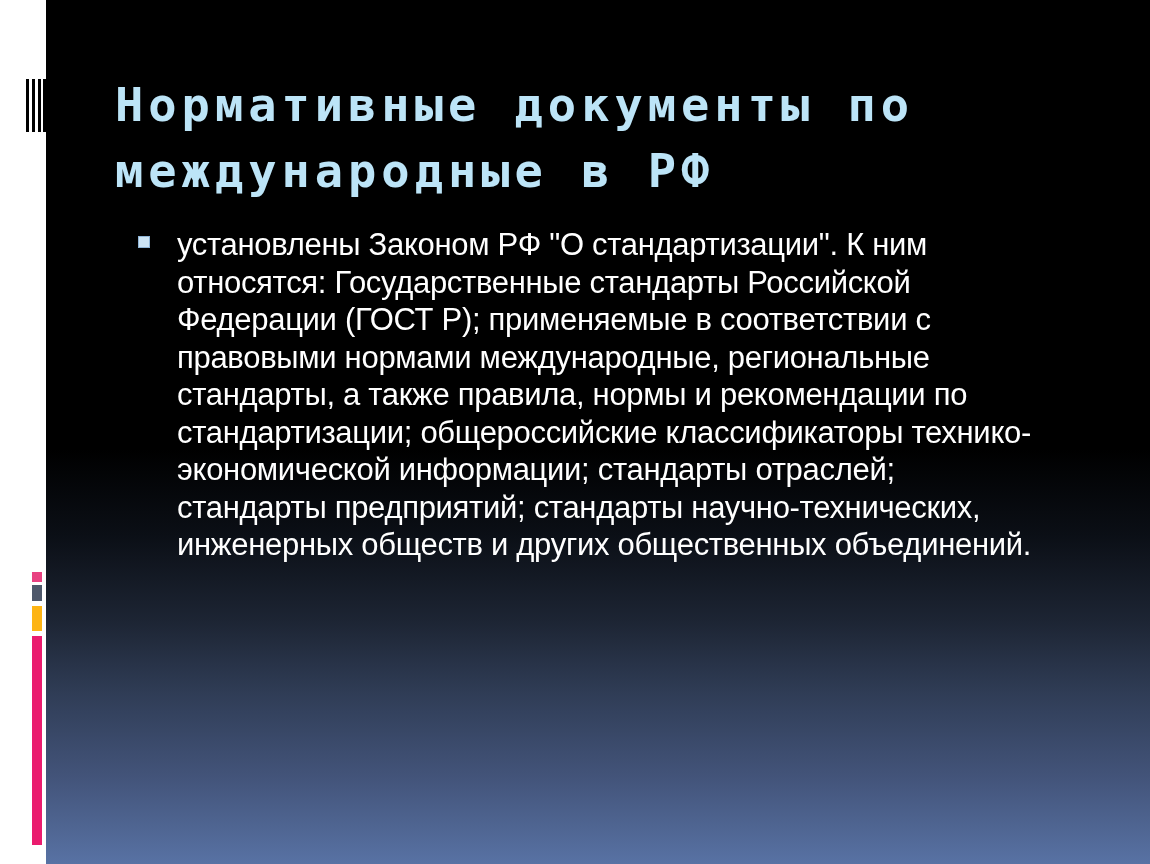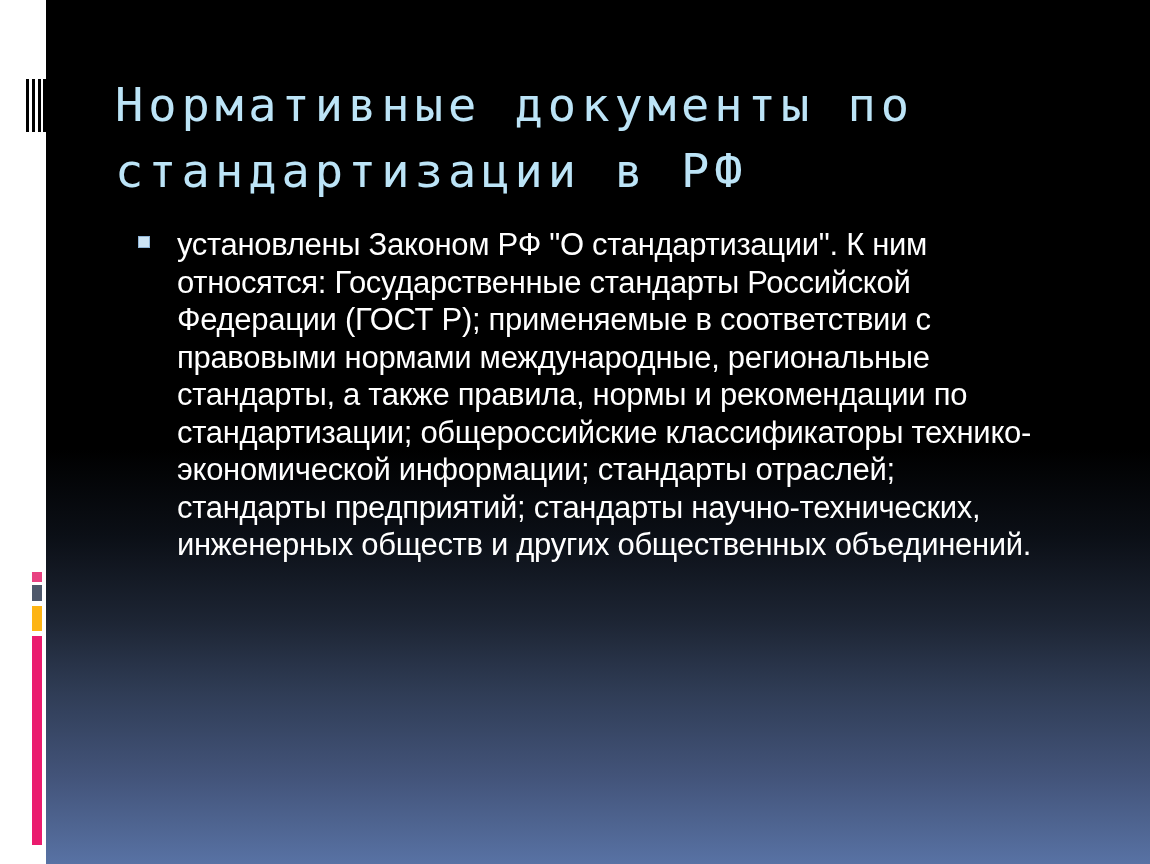--- a/index.html
+++ b/index.html
@@ -27,21 +27,21 @@
   .barcode .b4{width:8px;}
   .sq{position:absolute;left:32px;width:10px;}
   .sq-pink{top:572px;height:10px;background:#e84181;}
   .sq-slate{top:585px;height:16px;background:#4e586b;}
   .sq-amber{top:606px;height:25px;background:#fdb414;}
   .tall-bar{position:absolute;left:32px;top:636px;width:10px;height:209px;background:#ea1b6e;}
 
   
   .title{
     position:absolute;left:115px;top:72px;width:1000px;
-    font-family:"DejaVu Sans Mono",monospace;font-weight:normal;
+    font-family:"DejaVu Sans Mono",monospace;font-weight:bold;
     font-size:47px;line-height:66px;letter-spacing:5px;
     color:#bce4f7;white-space:nowrap;
   }
   .title .line{display:block;}
 
   
   .content{
     position:absolute;left:138px;top:226px;width:906px;
     color:#ffffff;font-size:31px;line-height:37.5px;letter-spacing:-0.3px;
   }
@@ -63,21 +63,21 @@
   <div class="bar b3" style="background-color: rgb(0, 0, 0);"></div>
   <div class="bar b4" style="background-color: rgb(0, 0, 0);"></div>
 </div>
 <div class="sq sq-pink" style="background-color: rgb(232, 65, 129);"></div>
 <div class="sq sq-slate" style="background-color: rgb(78, 88, 107);"></div>
 <div class="sq sq-amber" style="background-color: rgb(253, 180, 20);"></div>
 <div class="tall-bar" style="background-color: rgb(234, 27, 110);"></div>
 
 <div class="title" style="color: rgb(188, 228, 247);">
   <span class="line">Нормативные документы по</span>
-  <span class="line">стандартизации в РФ</span>
+  <span class="line">международные в РФ</span>
 </div>
 
 <div class="content" style="color: rgb(255, 255, 255);">
   <div class="bullet-row">
     <div class="bullet-marker" style="background-color: rgb(205, 228, 245);"></div>
     <div class="bullet-text">установлены Законом РФ "О стандартизации". К ним относятся: Государственные стандарты Российской Федерации (ГОСТ Р); применяемые в соответствии с правовыми нормами международные, региональные стандарты, а также правила, нормы и рекомендации по стандартизации; общероссийские классификаторы технико-экономической информации; стандарты отраслей; стандарты предприятий; стандарты научно-технических, инженерных обществ и других общественных объединений.</div>
   </div>
 </div>
 
 </body></html>

